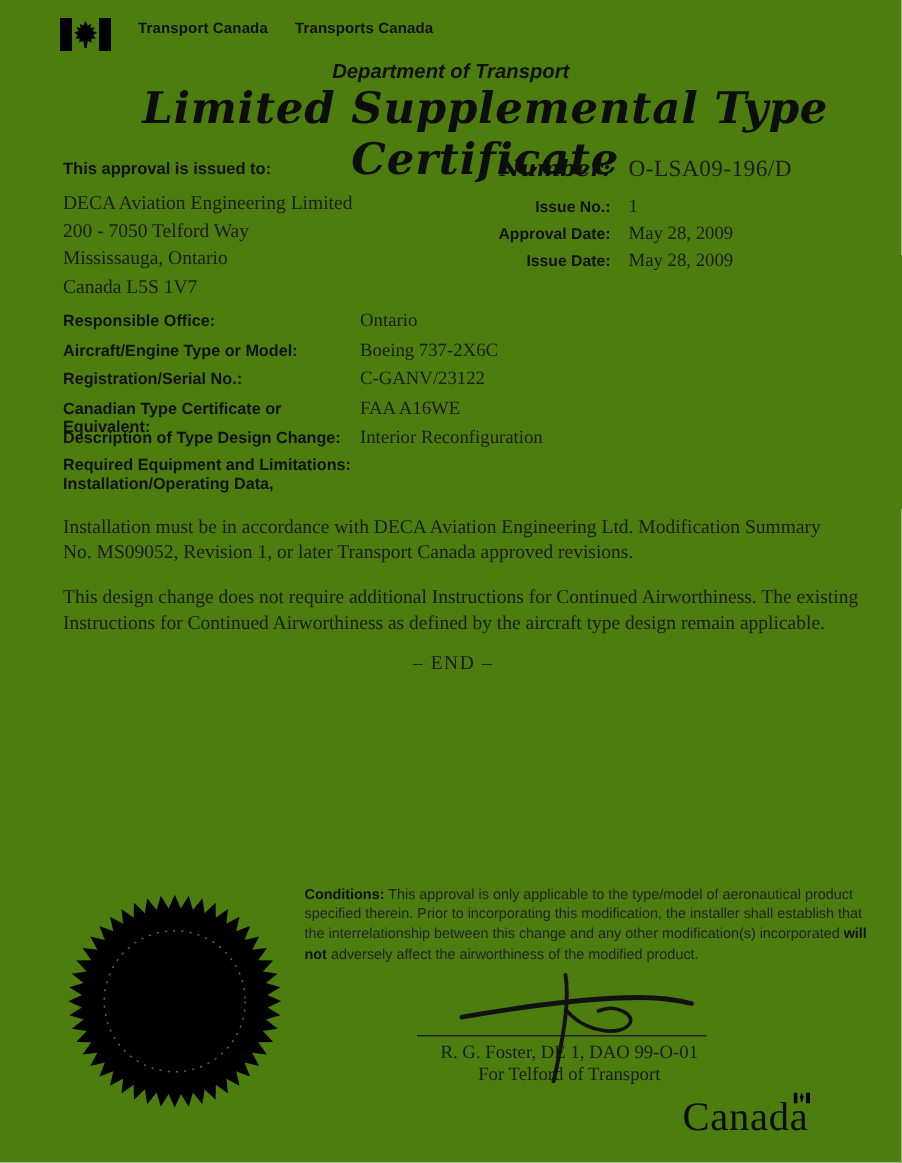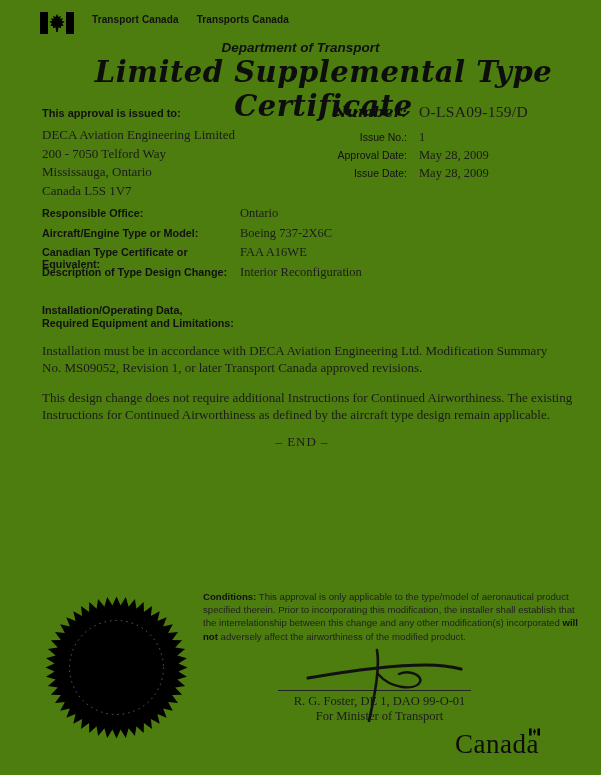--- a/index.html
+++ b/index.html
@@ -55,21 +55,21 @@
   .meta-row .m-label { width: 112px; text-align: right; flex: 0 0 112px; }
   .meta-row .m-value { padding-left: 12px; }
   .meta-row.number-row { height: 27px; }
   .meta-row.number-row .m-label {
     font-family: "DejaVu Serif", serif; font-style: italic; font-weight: bold;
     font-size: 15px; color: #0d0d0d;
   }
   .meta-row.number-row .m-value { font-size: 15.5px; letter-spacing: 0.3px; }
   .meta-row.small-row { height: 18px; }
   .meta-row.small-row .m-label {
-    font-family: "Liberation Sans", sans-serif; font-weight: normal;
+    font-family: "Liberation Sans", sans-serif; font-weight: bold;
     font-size: 10.5px; color: #111;
   }
   .meta-row.small-row .m-value { font-size: 12.5px; }
 
   
   .details-block { position: absolute; left: 42px; top: 206px; width: 520px; }
   .detail-row { display: flex; height: 19.5px; align-items: baseline; }
   .detail-row .d-label {
     flex: 0 0 198px;
     font-family: "Liberation Sans", sans-serif; font-weight: bold;
@@ -138,21 +138,21 @@
       <div>DECA Aviation Engineering Limited</div>
       <div>200 - 7050 Telford Way</div>
       <div>Mississauga, Ontario</div>
       <div>Canada L5S 1V7</div>
     </div>
   </div>
 
   <div class="meta-block">
     <div class="meta-row number-row">
       <span class="m-label">Number:</span>
-      <span class="m-value serif">O-LSA09-159/D</span>
+      <span class="m-value serif">O-LSA09-196/D</span>
     </div>
     <div class="meta-row small-row">
       <span class="m-label">Issue No.:</span>
       <span class="m-value serif">1</span>
     </div>
     <div class="meta-row small-row">
       <span class="m-label">Approval Date:</span>
       <span class="m-value serif">May 28, 2009</span>
     </div>
     <div class="meta-row small-row">
@@ -164,32 +164,36 @@
   <div class="details-block">
     <div class="detail-row">
       <span class="d-label">Responsible Office:</span>
       <span class="d-value">Ontario</span>
     </div>
     <div class="detail-row">
       <span class="d-label">Aircraft/Engine Type or Model:</span>
       <span class="d-value">Boeing 737-2X6C</span>
     </div>
     <div class="detail-row">
+      <span class="d-label">Registration/Serial No.:</span>
+      <span class="d-value">C-GANV/23122</span>
+    </div>
+    <div class="detail-row">
       <span class="d-label">Canadian Type Certificate or Equivalent:</span>
       <span class="d-value">FAA A16WE</span>
     </div>
     <div class="detail-row">
       <span class="d-label">Description of Type Design Change:</span>
       <span class="d-value">Interior Reconfiguration</span>
     </div>
   </div>
 
   <div class="limitations-heading">
+    <div>Required Equipment and Limitations:</div>
     <div>Installation/Operating Data,</div>
-    <div>Required Equipment and Limitations:</div>
   </div>
   <div class="para1">Installation must be in accordance with DECA Aviation Engineering Ltd. Modification Summary No. MS09052, Revision 1, or later Transport Canada approved revisions.</div>
   <div class="para2">This design change does not require additional Instructions for Continued Airworthiness.  The existing Instructions for Continued Airworthiness as defined by the aircraft type design remain applicable.</div>
   <div class="end-marker">– END –</div>
 
   <div class="seal-wrap">
     <svg width="143" height="143" viewBox="0 0 143 143">
       <polygon points="71.5,0.5 75.6,9.6 80.8,1.1 83.6,10.7 89.9,2.9 91.4,12.8 98.7,5.9 98.9,15.9 107.0,10.0 105.9,19.9 114.7,15.2 112.4,24.9 121.7,21.3 118.1,30.6 127.8,28.3 123.1,37.1 133.0,36.0 127.1,44.1 137.1,44.3 130.2,51.6 140.1,53.1 132.3,59.4 141.9,62.2 133.4,67.4 142.5,71.5 133.4,75.6 141.9,80.8 132.3,83.6 140.1,89.9 130.2,91.4 137.1,98.7 127.1,98.9 133.0,107.0 123.1,105.9 127.8,114.7 118.1,112.4 121.7,121.7 112.4,118.1 114.7,127.8 105.9,123.1 107.0,133.0 98.9,127.1 98.7,137.1 91.4,130.2 89.9,140.1 83.6,132.3 80.8,141.9 75.6,133.4 71.5,142.5 67.4,133.4 62.2,141.9 59.4,132.3 53.1,140.1 51.6,130.2 44.3,137.1 44.1,127.1 36.0,133.0 37.1,123.1 28.3,127.8 30.6,118.1 21.3,121.7 24.9,112.4 15.2,114.7 19.9,105.9 10.0,107.0 15.9,98.9 5.9,98.7 12.8,91.4 2.9,89.9 10.7,83.6 1.1,80.8 9.6,75.6 0.5,71.5 9.6,67.4 1.1,62.2 10.7,59.4 2.9,53.1 12.8,51.6 5.9,44.3 15.9,44.1 10.0,36.0 19.9,37.1 15.2,28.3 24.9,30.6 21.3,21.3 30.6,24.9 28.3,15.2 37.1,19.9 36.0,10.0 44.1,15.9 44.3,5.9 51.6,12.8 53.1,2.9 59.4,10.7 62.2,1.1 67.4,9.6" fill="#000000"></polygon>
       <circle cx="71.5" cy="71.5" r="47" fill="none" stroke="#ffffff" stroke-opacity="0.35" stroke-width="1" stroke-dasharray="1.5,4"></circle>
     </svg>
@@ -200,21 +204,21 @@
   </div>
 
   <svg class="sig-svg" width="180" height="78" viewBox="0 0 180 78">
     <path d="M10,34 C45,28 95,21 128,21 C143,21 155,23 163,25" fill="none" stroke="#111" stroke-width="3.2" stroke-linecap="round"></path>
     <path d="M79,6 C82,24 77,50 71,77" fill="none" stroke="#111" stroke-width="2.6" stroke-linecap="round"></path>
     <path d="M80,30 C93,45 117,47 122,38 C125,32 112,25 101,30" fill="none" stroke="#111" stroke-width="2.4" stroke-linecap="round"></path>
   </svg>
   <div class="sig-line"></div>
   <div class="sig-text">
     <div>R. G. Foster, DE 1, DAO 99-O-01</div>
-    <div>For Minister of Transport</div>
+    <div>For Telford of Transport</div>
   </div>
 
   <div class="wordmark">
     <span>Canada</span>
     <svg class="mini-flag" width="11" height="8" viewBox="0 0 11 8">
       <rect x="0" y="0.5" width="2.6" height="7" fill="#000"></rect>
       <rect x="8.4" y="0.5" width="2.6" height="7" fill="#000"></rect>
       <polygon points="5.5,0.5 6.8,3.2 5.5,7.5 4.2,3.2" fill="#000"></polygon>
     </svg>
   </div>

